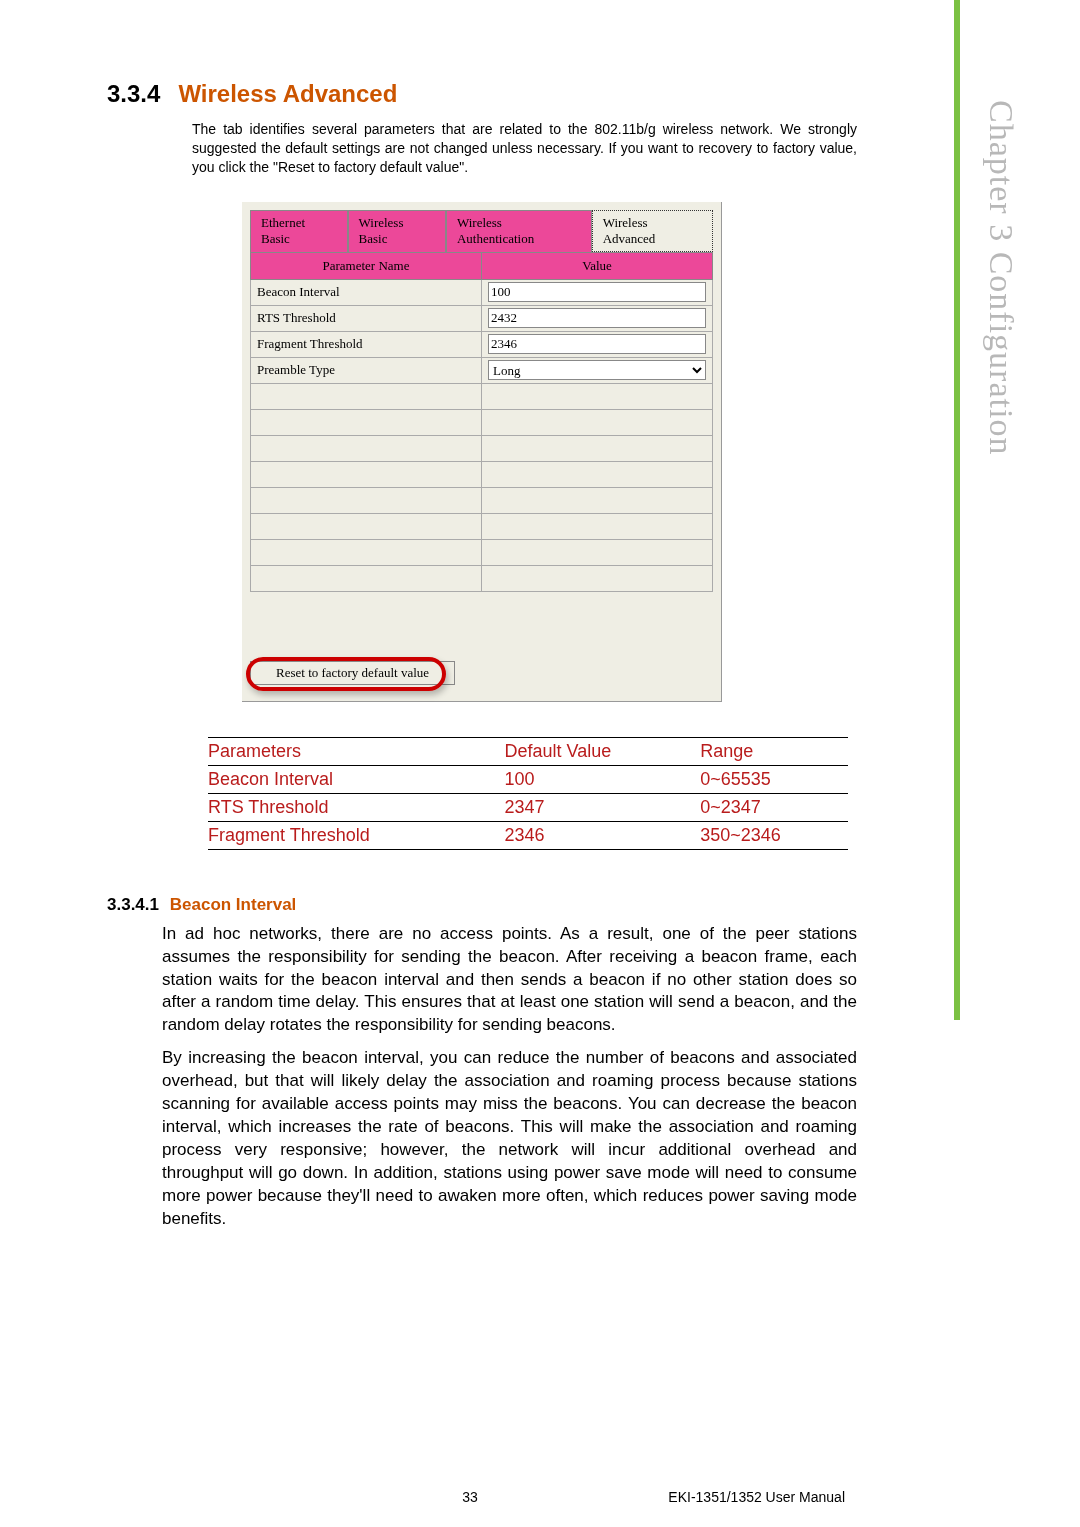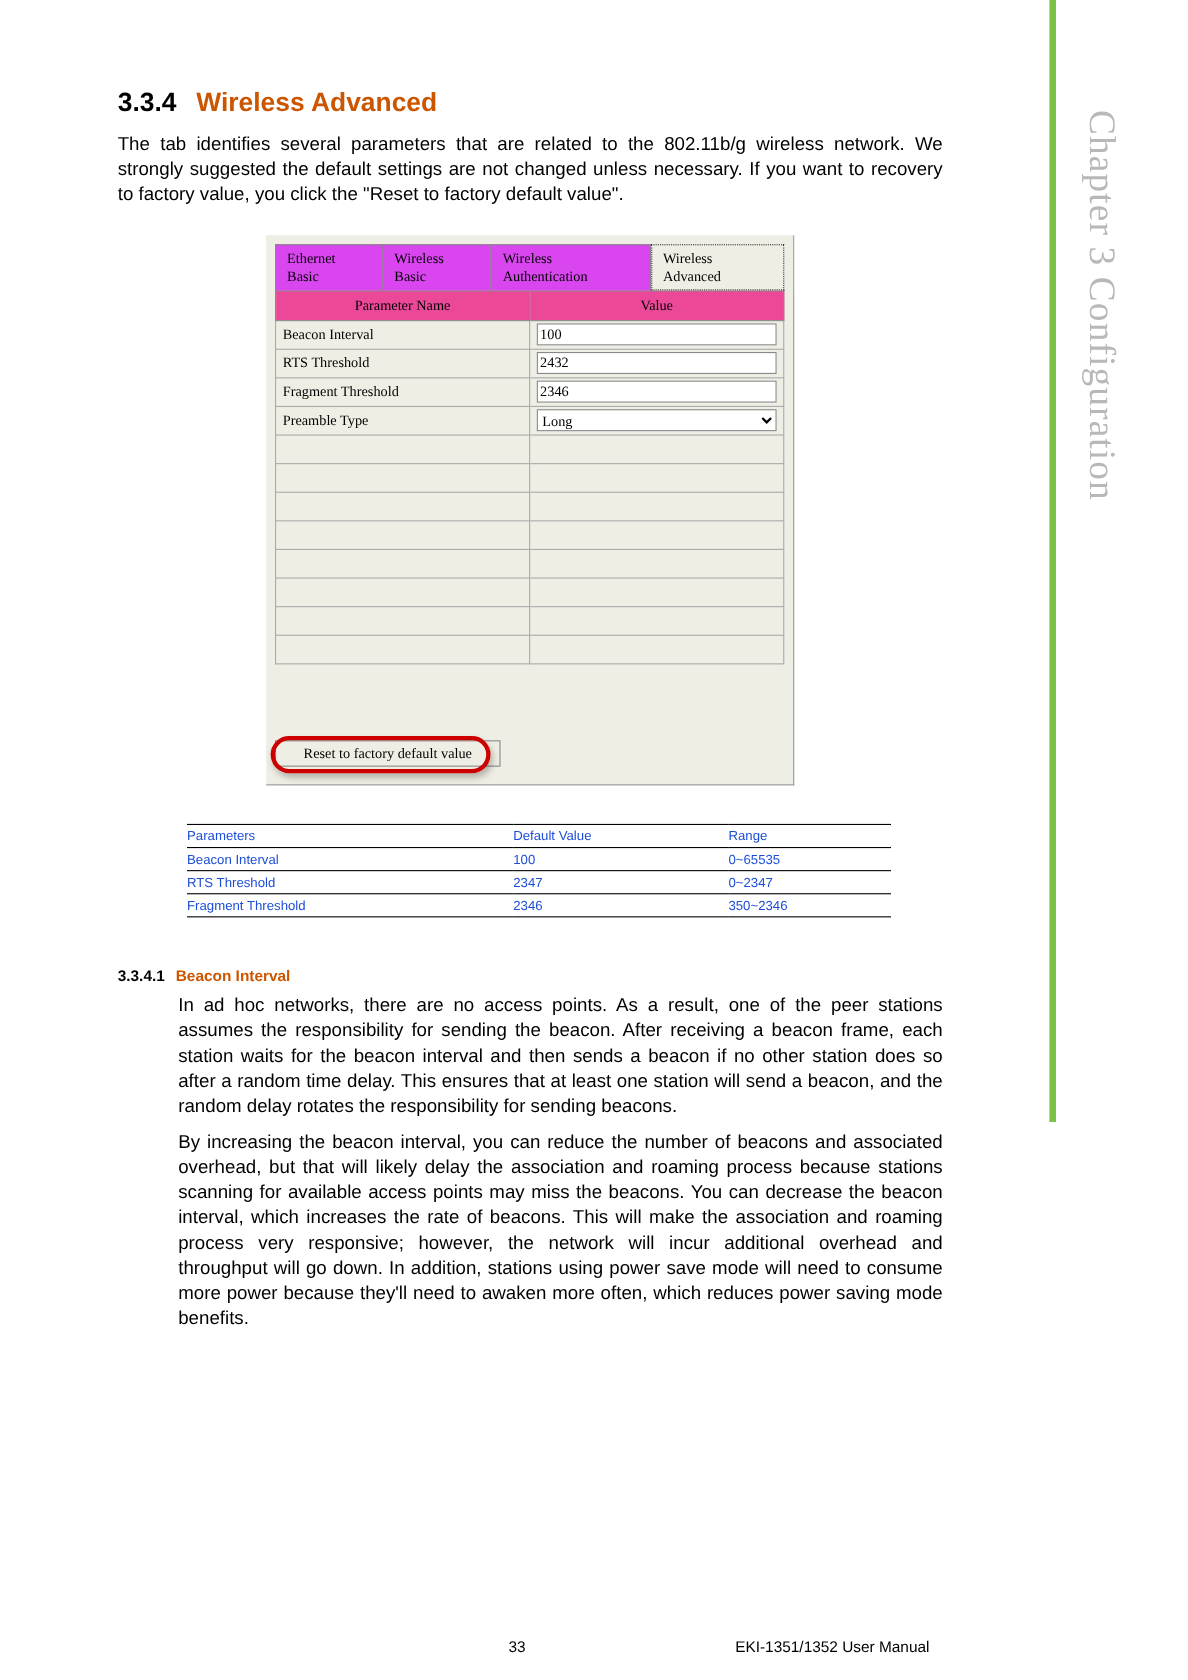--- a/index.html
+++ b/index.html
@@ -36,21 +36,22 @@
     width: 750px;
   }
   .h1 {
     color: #cc5500;
     font-weight: bold;
     font-size: 24px;
     margin-bottom: 12px;
   }
   .h1 .num { color: #000; margin-right: 18px; }
   .intro {
-    font-size: 17px;
+    margin-left: 85px;
+    font-size: 14px;
     color: #000;
     text-align: justify;
     line-height: 1.35;
     margin-bottom: 25px;
   }
   .screenshot-wrap {
     margin-left: 135px;
     width: 480px;
     height: 500px;
     background: #efeee4;
@@ -62,21 +63,21 @@
   .tabs {
     display: flex;
     padding: 8px 8px 0 8px;
     background: #efeee4;
     font-size: 13px;
   }
   .tab {
     padding: 4px 10px;
     border: 1px solid #888;
     border-bottom: none;
-    background: #d946ef;
+    background: #ec4899;
     margin-right: 0;
     font-family: "Times New Roman", serif;
   }
   .tab.active {
     border: 1px dotted #333;
     background: #efeee4;
   }
   .form-table {
     margin: 0 8px;
     border-collapse: collapse;
@@ -136,41 +137,41 @@
     font-family: "Times New Roman", serif;
     font-size: 13px;
     padding: 2px 25px;
     background: #efeee4;
     border: 1px solid #888;
     height: 24px;
   }
 
   .ref-table {
     margin-top: 35px;
-    margin-left: 63px;
+    margin-left: 101px;
     border-collapse: collapse;
     width: 640px;
-    font-size: 12px;
-    color:#1d4ed8;
+    font-size: 18px;
+    color:#b91c1c;
   }
   .ref-table th {
     text-align: left;
     font-weight: normal;
     border-top: 1px solid #000;
     border-bottom: 1px solid #000;
     padding: 3px 0;
   }
   .ref-table td {
     border-bottom: 1px solid #000;
     padding: 3px 0;
   }
 
   .h2 {
     margin-top: 45px;
-    font-size: 14px;
+    font-size: 17px;
     font-weight: bold;
     margin-bottom: 8px;
   }
   .h2 .num2 { color: #000; margin-right: 6px;}
   .h2 .title2 { color: #cc5500; }
   .body-p {
     margin-left: 55px;
     font-size: 17px;
     text-align: justify;
     line-height: 1.35;

